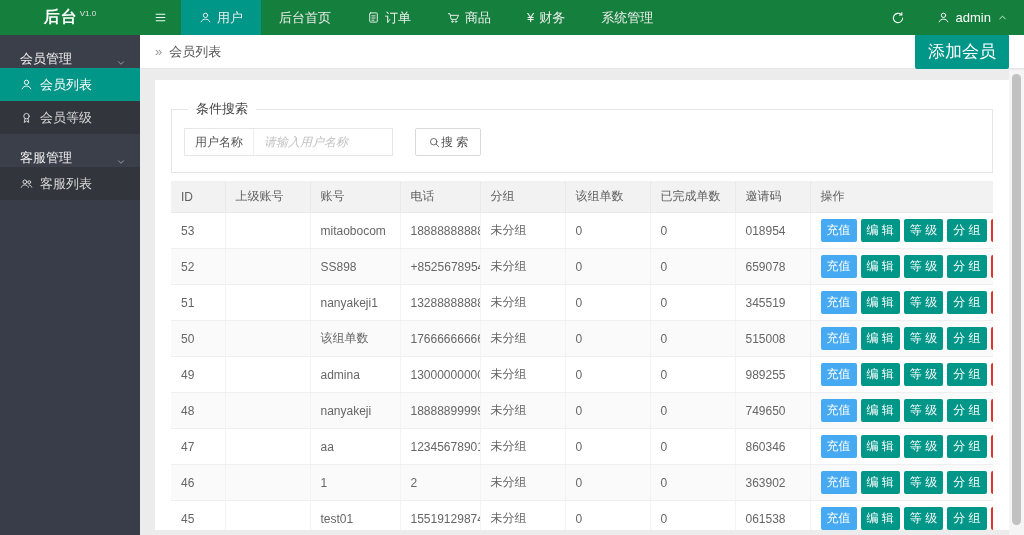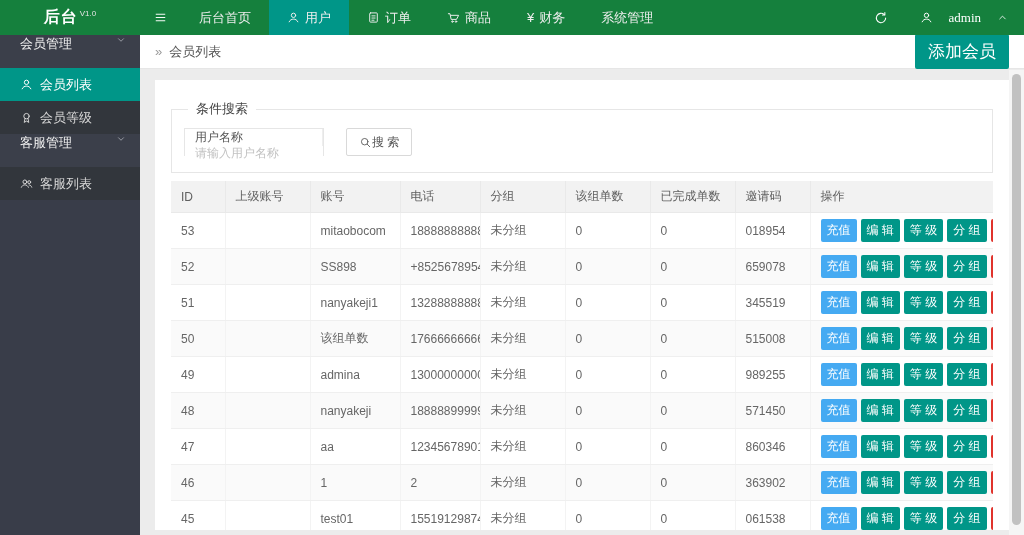--- a/index.html
+++ b/index.html
@@ -16,48 +16,48 @@
   .logo-text { font-size:16px; font-weight:bold; letter-spacing:1px; }
   .logo-ver { font-size:8px; margin-left:2px; margin-bottom:8px; color:#e2e2e2; }
   .hamburger { display:flex; align-items:center; padding:0 14px; color:#fff; cursor:pointer; }
   .nav-menu { display:flex; align-items:stretch; }
   .nav-item { display:flex; align-items:center; gap:5px; padding:0 18px; font-size:13px; color:#eee; cursor:pointer; }
   .nav-item.active { background:#009688; }
   .nav-yen { font-size:13px; }
   .nav-right { margin-left:auto; display:flex; align-items:stretch; }
   .refresh-btn { display:flex; align-items:center; padding:0 16px; cursor:pointer; }
   .refresh-btn svg { width:14px; height:14px; }
-  .admin-box { display:flex; align-items:center; gap:16px; padding:0 16px; font-size:13px; cursor:pointer;font-family:Liberation Serif, serif; }
+  .admin-box { display:flex; align-items:center; gap:6px; padding:0 16px; font-size:13px; cursor:pointer; }
   .admin-box .chev svg { width:11px; height:11px; }
 
   
   .sidebar { position:absolute; top:35px; left:0; width:140px; bottom:0; background:#393D49; z-index:20; }
-  .side-group-header { height:33px; display:flex; align-items:flex-start; justify-content:space-between; padding:0 14px 0 20px; color:#f0f0f0; font-size:13px; background:#3b3f4a; cursor:pointer; }
+  .side-group-header { height:33px; display:flex; align-items:flex-end; justify-content:space-between; padding:0 14px 0 20px; color:#f0f0f0; font-size:13px; background:#3b3f4a; cursor:pointer; }
   .side-group-header .chev { color:#b5b8c0; } .side-group-header .chev svg{ width:10px; height:10px; }
   .side-item { height:33px; display:flex; align-items:center; gap:7px; padding:0 0 0 20px; color:#d8d8d8; font-size:13px; background:#32363C; cursor:pointer; }
   .side-item.active { background:#009688; color:#fff; }
   .side-item .icon svg { width:13px; height:13px; }
 
   
   .breadcrumb-bar { position:absolute; top:35px; left:140px; right:0; height:34px; background:#fff; border-bottom:1px solid #e6e6e6; display:flex; align-items:center; padding:0 15px; z-index:10; }
   .crumb-arrow { color:#999; font-size:13px; margin-right:7px; }
   .crumb-title { color:#555; font-size:13px; }
   .add-member-btn { margin-left:auto; background:#009688; color:#fff; border:none; font-size:17px; padding:6px 13px; border-radius:2px; cursor:pointer; font-family:inherit; }
 
   
   .content { position:absolute; top:70px; left:140px; right:0; bottom:0; background:#ececec; }
   .card { position:absolute; top:10px; left:15px; right:15px; bottom:5px; background:#fff; padding:20px 12px 0 12px; overflow:hidden; }
 
   
   .search-fieldset { border:1px solid #e6e6e6; margin:0 4px; padding:6px 12px 16px 12px; }
   .search-fieldset legend { font-size:13px; color:#444; padding:0 8px; margin-left:4px; }
   .search-row { display:flex; align-items:center; margin-top:4px; }
-  .input-group { display:inline-flex; border:1px solid #e6e6e6; height:28px;flex-direction:column; }
+  .input-group { display:inline-flex; border:1px solid #e6e6e6; height:28px; }
   .ig-label { display:flex; align-items:center; padding:0 10px; font-size:12px; color:#555; background:#fff; border-right:1px solid #eee; }
-  .ig-input { border:none; outline:none; width:138px; padding:0 10px; font-size:12px; color:#333; font-family:inherit; }
+  .ig-input { border:none; outline:none; width:138px; padding:0 10px; font-size:12px; color:#333; font-family:inherit;font-style:italic; }
   .ig-input::placeholder { color:#c2c2c2; }
   .search-btn { margin-left:22px; height:28px; display:inline-flex; align-items:center; background:#fff; border:1px solid #d9d9d9; border-radius:2px; padding:0 12px; font-size:12px; color:#555; cursor:pointer; font-family:inherit; }
   .search-btn .icon svg { width:13px; height:13px; stroke-width:1.6; }
 
   
   .member-table { width:calc(100% - 8px); margin:8px 4px 0 4px; border-collapse:collapse; table-layout:fixed; }
   .member-table th { background:#f2f2f2; color:#5f5f5f; font-weight:normal; font-size:12px; text-align:left; padding:7px 10px; border-right:1px solid #e9e9e9; border-bottom:1px solid #e9e9e9; white-space:nowrap; overflow:hidden; }
   .member-table th:last-child { border-right:none; }
   .member-table td { font-size:12px; color:#666; padding:6px 10px; border-bottom:1px solid #efefef; border-right:1px solid #f3f3f3; white-space:nowrap; overflow:hidden; height:26px; }
   .member-table td:last-child { border-right:none; }
@@ -90,31 +90,31 @@
     <span class="logo-ver">V1.0</span>
   </div>
   <div class="hamburger">
       <span class="icon">
         <svg viewBox="0 0 24 24">
           <path d="M4 6h16M4 12h16M4 18h16"></path>
         </svg>
       </span>
     </div>
   <div class="nav-menu">
+      <div class="nav-item active">
+        <span class="icon">
+          <svg viewBox="0 0 24 24">
+            <circle cx="12" cy="8" r="4"></circle>
+            <path d="M4 20c1.5-3.5 4.5-5 8-5s6.5 1.5 8 5"></path>
+          </svg>
+        </span>
+        <span>用户</span>
+      </div>
       <div class="nav-item">
         <span>后台首页</span>
-      </div>
-      <div class="nav-item active">
-        <span class="icon">
-          <svg viewBox="0 0 24 24">
-            <circle cx="12" cy="8" r="4"></circle>
-            <path d="M4 20c1.5-3.5 4.5-5 8-5s6.5 1.5 8 5"></path>
-          </svg>
-        </span>
-        <span>用户</span>
       </div>
       <div class="nav-item">
         <span class="icon">
           <svg viewBox="0 0 24 24">
             <rect x="5" y="3.5" width="14" height="17" rx="1.5"></rect>
             <path d="M9 9h6M9 13h6M9 17h4"></path>
           </svg>
         </span>
         <span>订单</span>
       </div>
@@ -349,21 +349,21 @@
             </td>
           </tr>
           <tr>
             <td>48</td>
             <td></td>
             <td>nanyakeji</td>
             <td>18888899999</td>
             <td>未分组</td>
             <td>0</td>
             <td>0</td>
-            <td>571450</td>
+            <td>749650</td>
             <td>
               <div class="actions-cell">
                 <button class="act-btn btn-blue">充值</button>
                 <button class="act-btn btn-teal">编 辑</button>
                 <button class="act-btn btn-teal">等 级</button>
                 <button class="act-btn btn-teal">分 组</button>
                 <button class="act-btn btn-red">禁用</button>
               </div>
             </td>
           </tr>

